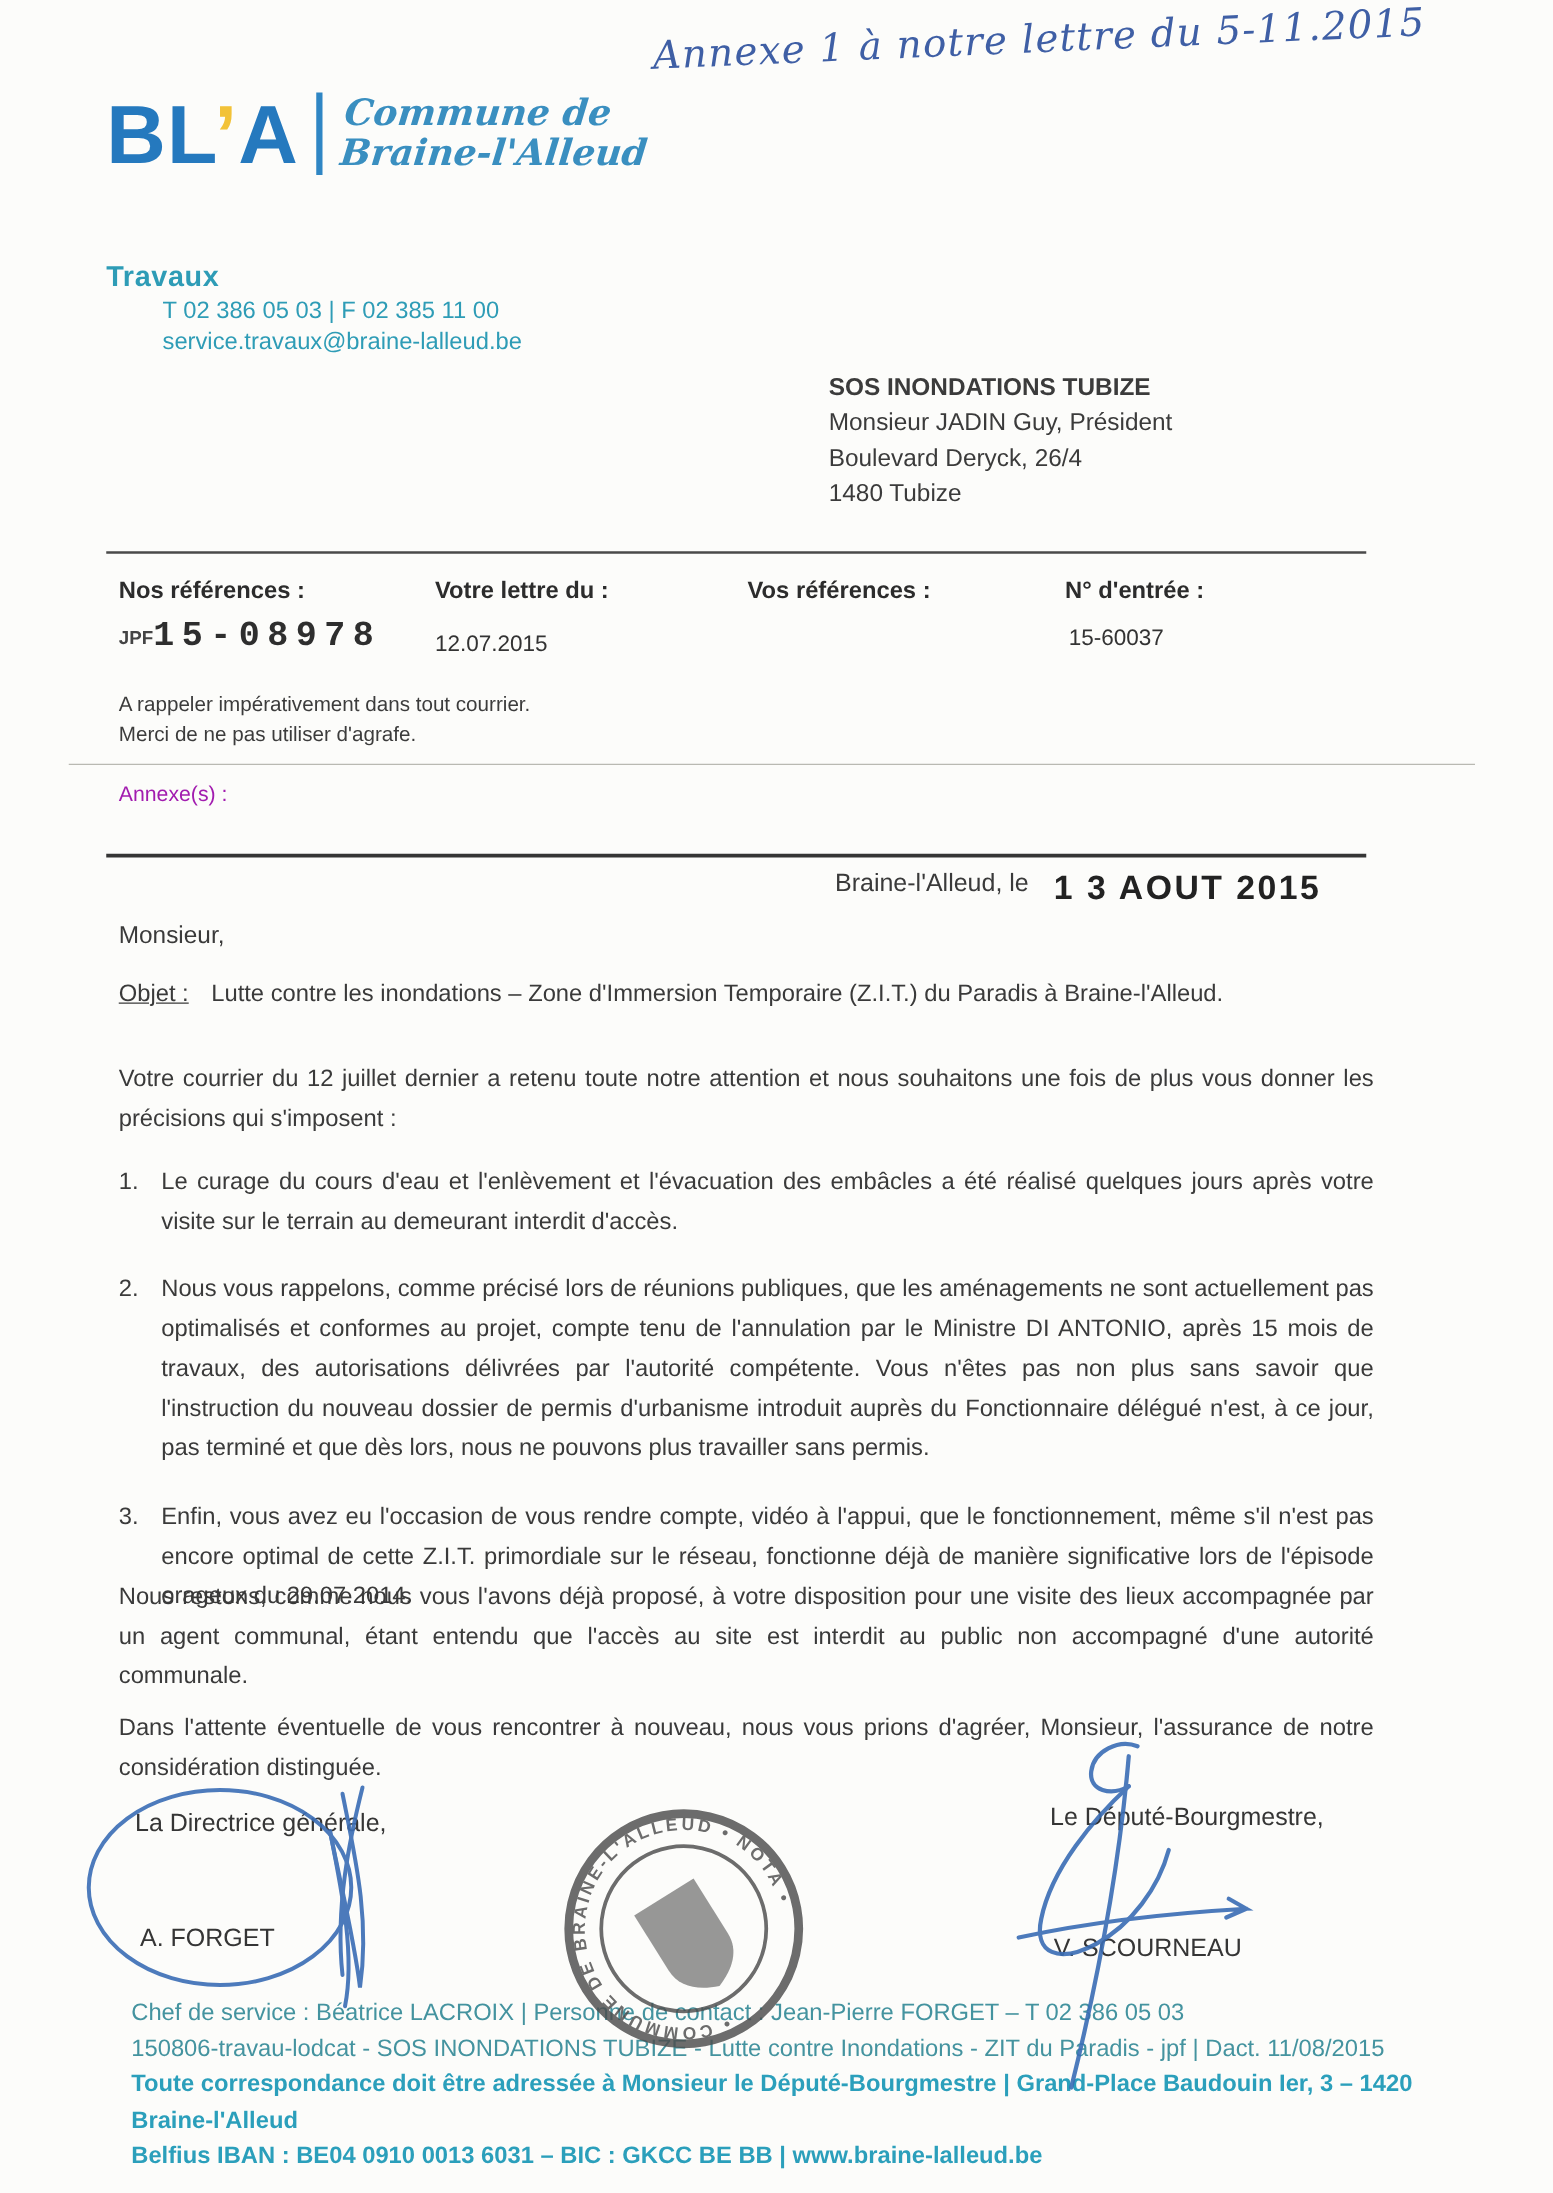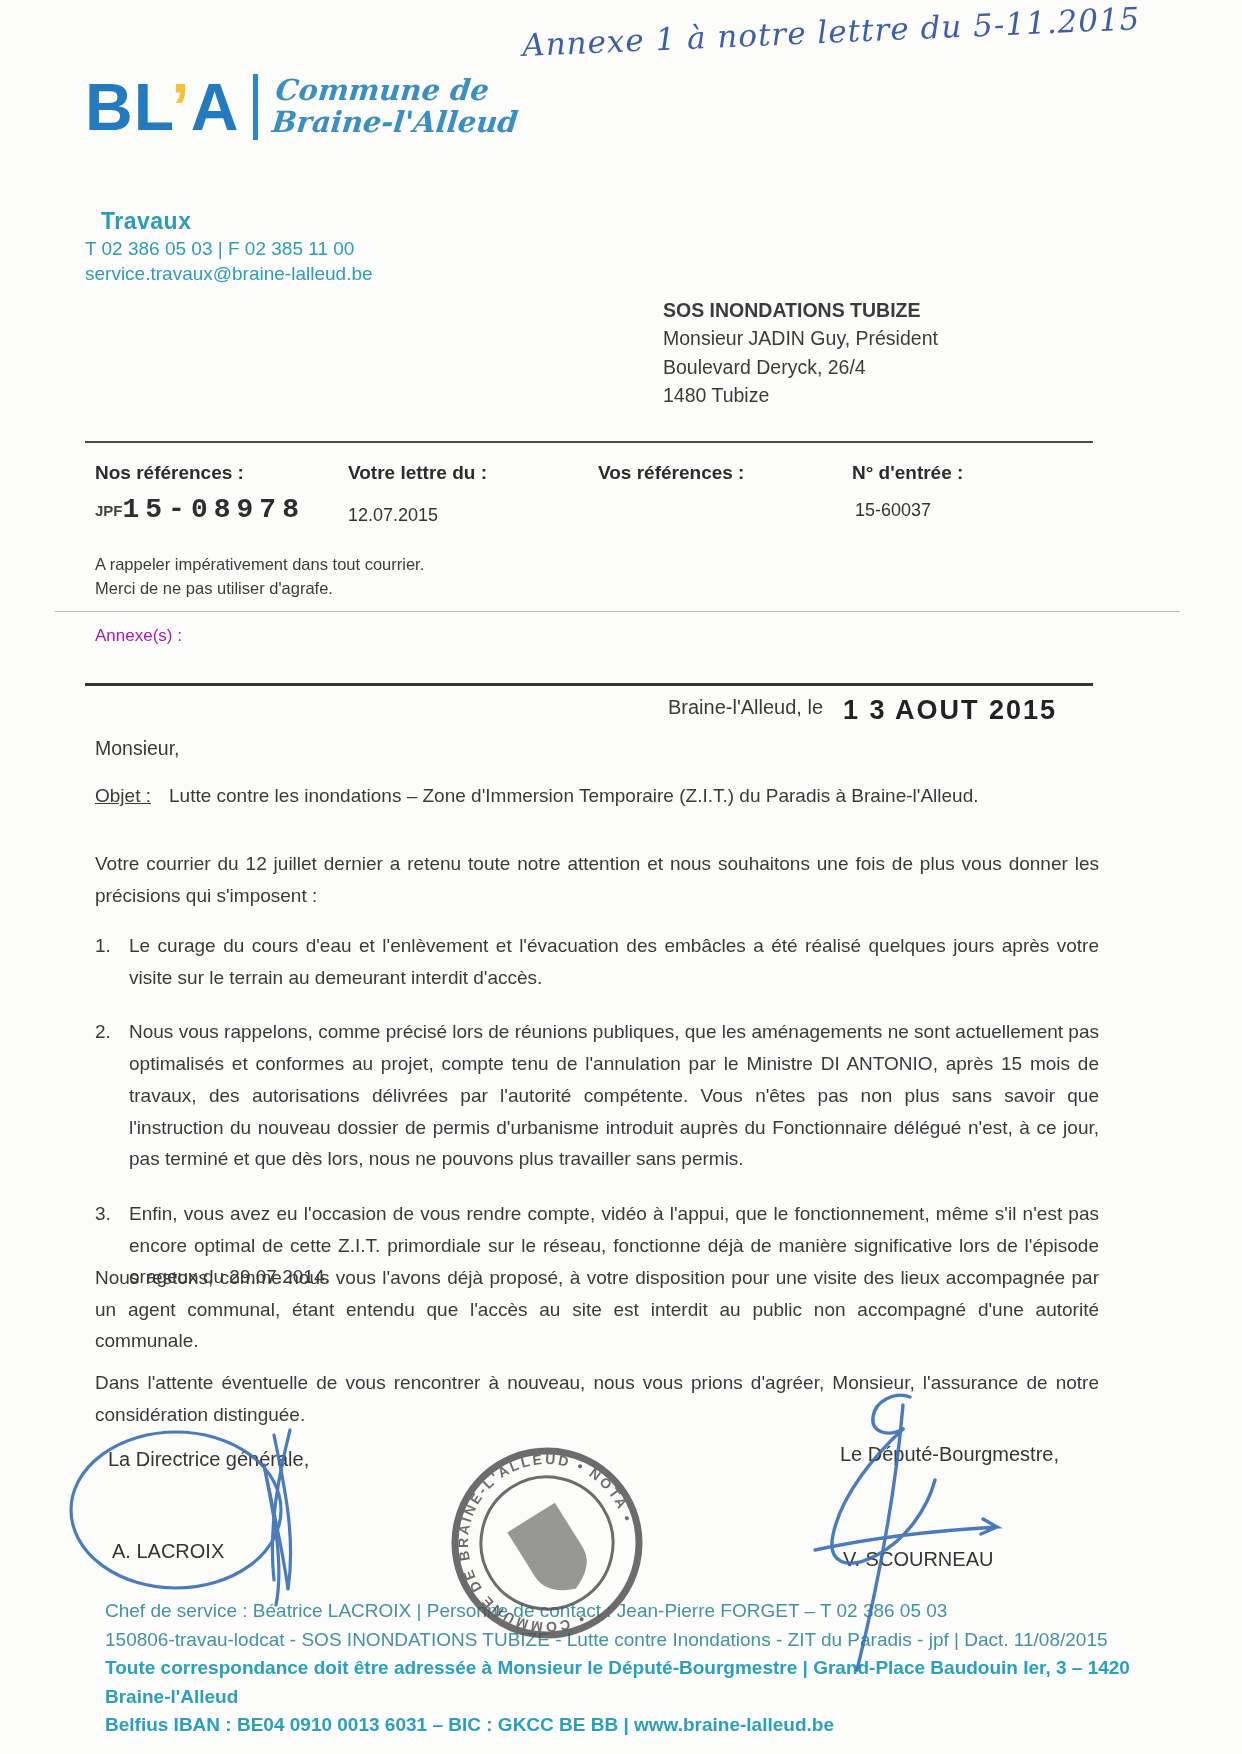--- a/index.html
+++ b/index.html
@@ -22,22 +22,22 @@
   
   .logo-row{left:85px;top:74px;display:flex;align-items:center;}
   .logo-acronym{font-size:66px;font-weight:800;color:#2579be;letter-spacing:1px;line-height:1;}
   .logo-acronym .apos{color:#f2c238;}
   .logo-sep{width:5px;height:66px;background:#2f86c4;margin:0 16px 0 14px;}
   .logo-script{font-family:"DejaVu Serif",serif;font-style:italic;font-weight:bold;
     color:#3a8fc0;font-size:29px;line-height:1.1;transform:skewX(-6deg);}
 
   
   .dept{left:85px;top:208px;color:#2e9cb6;}
-  .dept-name{font-size:23px;font-weight:bold;letter-spacing:.5px;margin-left:16px;}
-  .dept-line{font-size:19px;margin-top:3px;}
+  .dept-name{font-size:23px;font-weight:bold;letter-spacing:.5px;}
+  .dept-line{font-size:19px;margin-top:3px;margin-left:45px;}
 
   
   .recipient{left:663px;top:296px;font-size:19.5px;line-height:1.45;color:#3b3b3b;}
   .recipient .org{font-weight:bold;}
 
   .rule1{left:85px;top:441px;width:1008px;height:2px;background:#2a2a2a;opacity:.85;}
   .rule-faint{left:55px;top:611px;width:1125px;height:1px;background:#b9b9b2;}
   .rule2{left:85px;top:683px;width:1008px;height:3px;background:#1f1f1f;opacity:.9;}
 
   
@@ -167,21 +167,21 @@
 
 <div class="abs sig-title" style="left:108px;top:1448px;">La Directrice générale,</div>
 <svg class="abs sig-svg" style="left:58px;top:1405px;" width="300" height="215" viewBox="0 0 300 215">
   <g fill="none" stroke="#3a6db5" stroke-width="3.2" stroke-linecap="round" opacity="0.9">
     <ellipse cx="118" cy="105" rx="105" ry="78"></ellipse>
     <path d="M232,25 C222,65 210,120 216,175"></path>
     <path d="M216,30 C226,80 238,130 230,185 C226,150 214,100 206,60"></path>
     <path d="M206,60 C216,110 226,160 218,200"></path>
   </g>
 </svg>
-<div class="abs sig-name" style="left:112px;top:1540px;">A. LACROIX</div>
+<div class="abs sig-name" style="left:112px;top:1540px;">A. FORGET</div>
 
 <svg class="abs seal" width="200" height="200" viewBox="0 0 200 200">
   <g transform="rotate(-32 100 100)" stroke="#4d4d4d" fill="none">
     <circle cx="100" cy="100" r="92" stroke-width="7"></circle>
     <circle cx="100" cy="100" r="66" stroke-width="3"></circle>
     <path d="M72,70 h56 v52 c0,16 -12,26 -28,32 c-16,-6 -28,-16 -28,-32 z" fill="#6b6b6b" stroke="none" opacity="0.85"></path>
     <defs>
       <path id="sealArc" d="M 100 179 A 79 79 0 1 1 100.01 179"></path>
     </defs>
     <text font-size="14" font-weight="bold" fill="#4d4d4d" letter-spacing="2.5" font-family="Liberation Sans, sans-serif" stroke="none">

